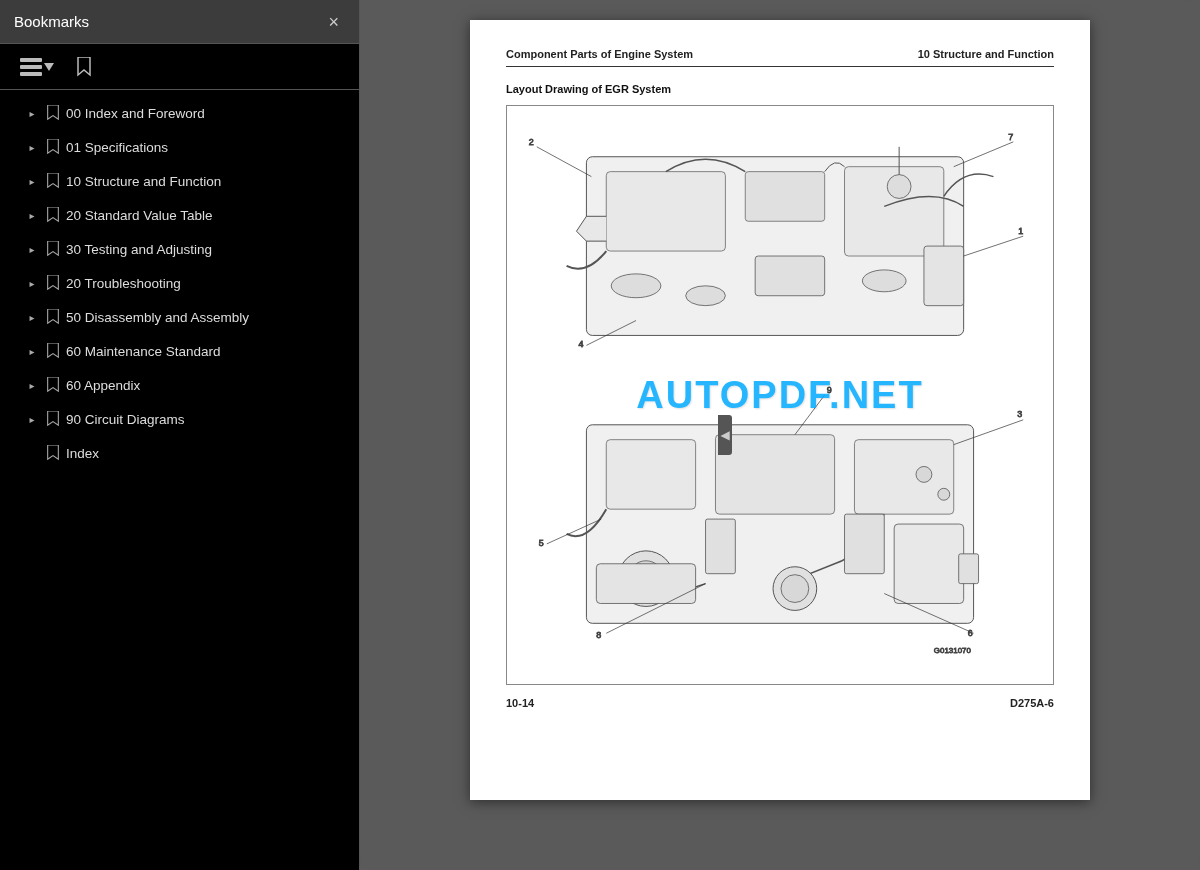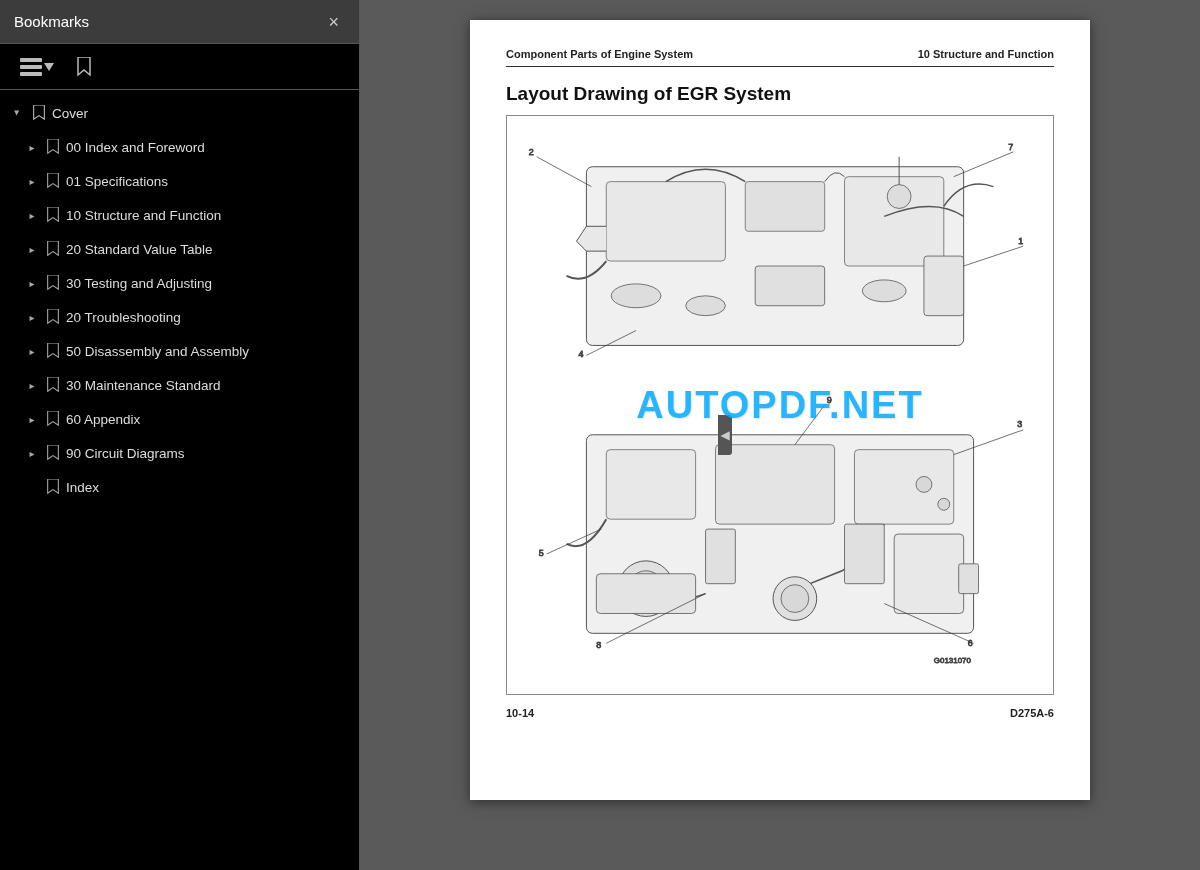--- a/index.html
+++ b/index.html
@@ -197,21 +197,21 @@
       font-weight: 600;
     }
 
     .page-header-right {
       font-size: 11px;
       color: #222;
       font-weight: 600;
     }
 
     .section-title {
-      font-size: 19px;
+      font-size: 11px;
       font-weight: 700;
       color: #111;
       margin-bottom: 10px;
     }
 
     .diagram-box {
       border: 1.5px solid #888;
       width: 100%;
       height: 580px;
       display: flex;
@@ -286,29 +286,20 @@
     </button>
     <button class="toolbar-btn">
       <svg width="16" height="20" viewBox="0 0 16 20">
         <path d="M2,0 L14,0 L14,18 L8,13 L2,18 Z" fill="none" stroke="#bbb" stroke-width="1.5"></path>
       </svg>
     </button>
   </div>
 
   <div class="sidebar-tree">
 
-    <div class="tree-item level-0">
-      <span class="expand-arrow expanded">▸</span>
-      <span class="bookmark-icon">
-        <svg viewBox="0 0 14 18" fill="none" stroke="#bbb" stroke-width="1.2">
-          <path d="M1,0 L13,0 L13,16 L7,12 L1,16 Z"></path>
-        </svg>
-      </span>
-      <span class="item-label">Cover</span>
-    </div>
 
     <div class="tree-item level-1">
       <span class="expand-arrow">▸</span>
       <span class="bookmark-icon">
         <svg viewBox="0 0 14 18" fill="none" stroke="#aaa" stroke-width="1.2">
           <path d="M1,0 L13,0 L13,16 L7,12 L1,16 Z"></path>
         </svg>
       </span>
       <span class="item-label">00 Index and Foreword</span>
     </div>
@@ -373,21 +364,21 @@
       <span class="item-label">50 Disassembly and Assembly</span>
     </div>
 
     <div class="tree-item level-1">
       <span class="expand-arrow">▸</span>
       <span class="bookmark-icon">
         <svg viewBox="0 0 14 18" fill="none" stroke="#aaa" stroke-width="1.2">
           <path d="M1,0 L13,0 L13,16 L7,12 L1,16 Z"></path>
         </svg>
       </span>
-      <span class="item-label">30 Maintenance Standard</span>
+      <span class="item-label">60 Maintenance Standard</span>
     </div>
 
     <div class="tree-item level-1">
       <span class="expand-arrow">▸</span>
       <span class="bookmark-icon">
         <svg viewBox="0 0 14 18" fill="none" stroke="#aaa" stroke-width="1.2">
           <path d="M1,0 L13,0 L13,16 L7,12 L1,16 Z"></path>
         </svg>
       </span>
       <span class="item-label">60 Appendix</span>

